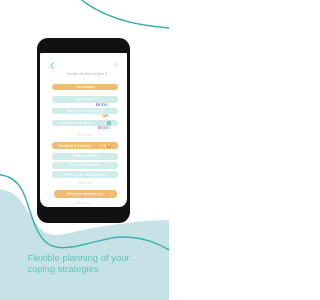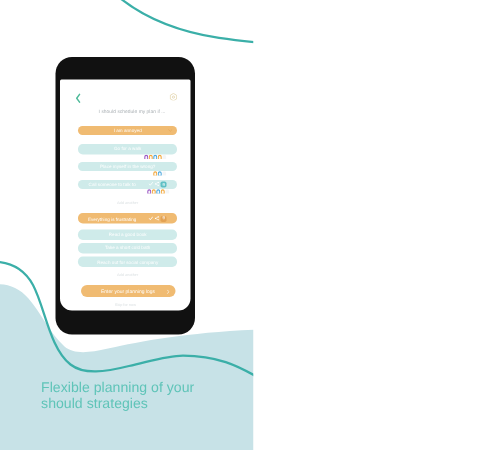--- a/index.html
+++ b/index.html
@@ -207,15 +207,15 @@
           <path d="M2.4 1.4 L6 5.5 L2.4 9.6" fill="none" stroke="#ffffff" stroke-width="1.6" stroke-linecap="round" stroke-linejoin="round"></path>
         </svg>
       </div>
 
       <div id="foot">Skip for now</div>
     </div>
   </div>
 
   <div id="caption">
     <div>Flexible planning of your</div>
-    <div>should strategies</div>
+    <div>coping strategies</div>
   </div>
 </div>
 
 </body></html>

